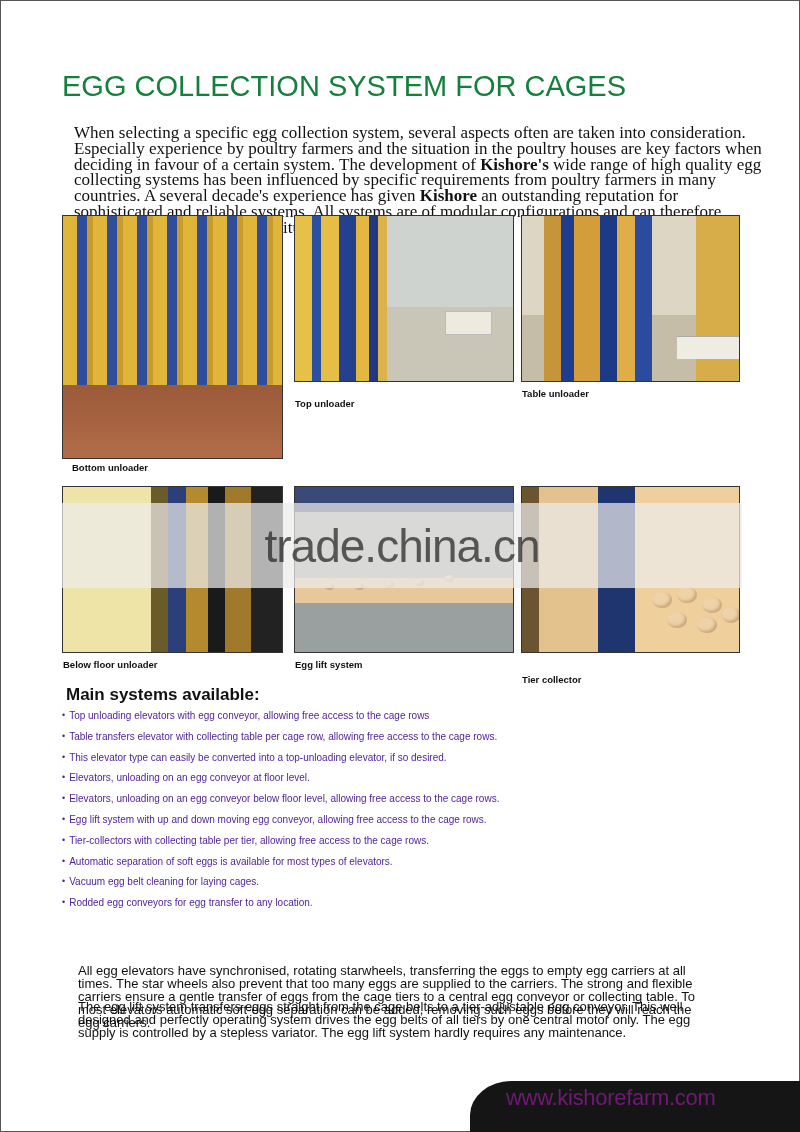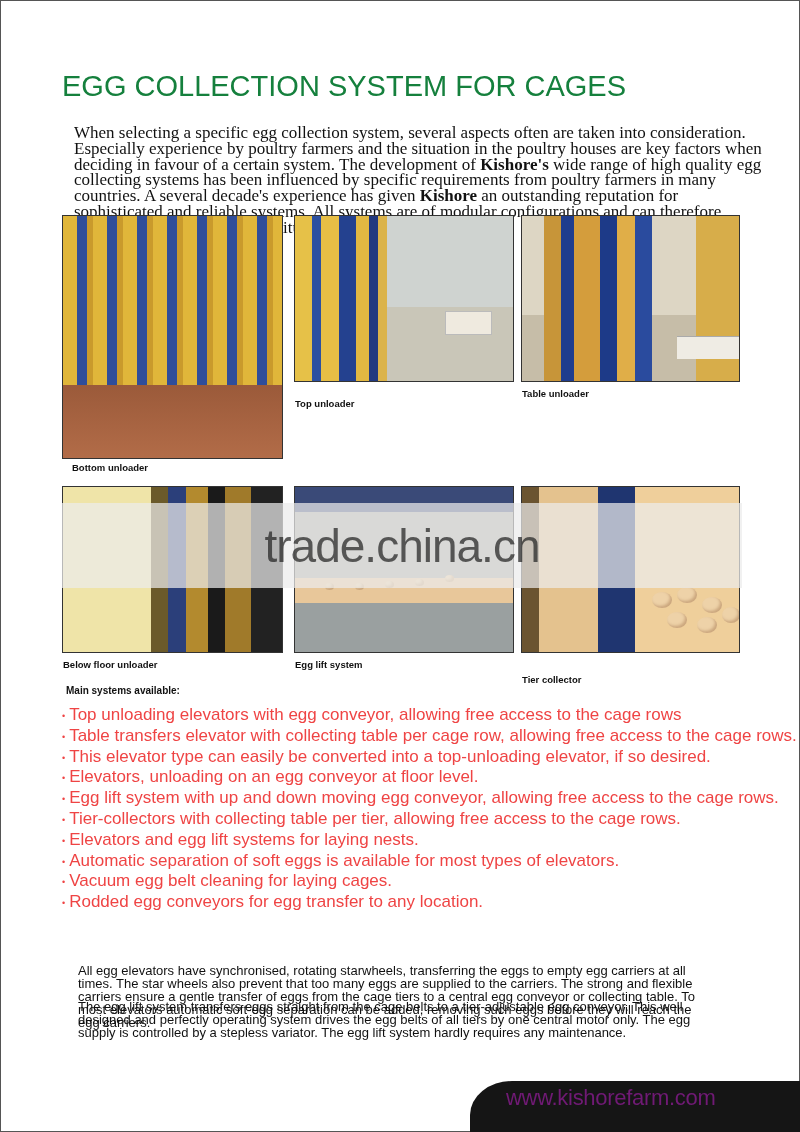--- a/index.html
+++ b/index.html
@@ -32,23 +32,23 @@
       linear-gradient(to bottom, #3a4a78 0 15%, #a9a9a0 15% 55%, #e8c79a 55% 70%, #9aa0a0 70% 100%); }
   .scene-tier { background:
       linear-gradient(to right, #6b5430 0 8%, #e4c28e 8% 35%, #1f3570 35% 52%, #efcf9b 52% 100%); }
   .egg { position: absolute; border-radius: 50%; background: #eed2a8; box-shadow: inset -2px -2px 3px rgba(150,100,60,0.4); }
 
   
   .watermark { position: absolute; left: 62px; top: 503px; width: 680px; height: 85px;
                background: rgba(235,235,235,0.72); display: flex; align-items: center; justify-content: center; }
   .watermark span { font-size: 46px; color: rgba(40,40,40,0.75); letter-spacing: -1px; }
 
-  .section-heading { position: absolute; left: 66px; top: 685px; font-size: 10px; font-weight: bold; color: #111; margin: 0; }
+  .section-heading { position: absolute; left: 66px; top: 685px; font-size: 17px; font-weight: bold; color: #111; margin: 0; }
   .bullets { position: absolute; left: 62px; top: 705px; margin: 0; padding: 0; list-style: none; }
-  .bullets li { font-size: 17px; height: 20.8px; line-height: 20.8px; white-space: nowrap; color: #ef4444; }
+  .bullets li { font-size: 10px; height: 20.8px; line-height: 20.8px; white-space: nowrap; color: #4c1d95; }
   .bullets li::before { content: "\2022"; font-size: 9px; margin-right: 4px; vertical-align: 1px; }
   .para { position: absolute; left: 66px; width: 630px; font-size: 13px; line-height: 13px; margin: 12px; color: #111; }
   .footer-bar { position: absolute; left: 470px; top: 1081px; width: 330px; height: 51px; background: #151515;
                 border-top-left-radius: 42px 34px; }
   .footer-url { position: absolute; left: 506px; top: 1085px; font-size: 22px; color: #701a75; font-weight: normal; letter-spacing: -0.3px; }
 </style>
 </head>
 <body>
 
 <div class="page-border"></div>
@@ -95,23 +95,23 @@
 <div class="watermark">
   <span>trade.china.cn</span>
 </div>
 
 <h2 class="section-heading">Main systems available:</h2>
 <ul class="bullets">
   <li>Top unloading elevators with egg conveyor, allowing free access to the cage rows</li>
   <li>Table transfers elevator with collecting table per cage row, allowing free access to the cage rows.</li>
   <li>This elevator type can  easily be converted into a top-unloading elevator, if so desired.</li>
   <li>Elevators, unloading on an egg conveyor at floor level.</li>
+  <li>Elevators, unloading on an egg conveyor below floor level, allowing free access to the cage rows.</li>
   <li>Egg lift system with up and down moving egg conveyor, allowing free access to the cage rows.</li>
   <li>Tier-collectors with collecting table per tier, allowing free access to the cage rows.</li>
-  <li>Elevators and egg lift systems for laying nests.</li>
   <li>Automatic separation of soft eggs is available for most types of elevators.</li>
   <li>Vacuum egg belt cleaning for laying cages.</li>
   <li>Rodded egg conveyors for egg transfer to any location.</li>
 </ul>
 
 <p class="para" style="top:952px;">All egg elevators have synchronised, rotating starwheels, transferring the eggs to empty egg carriers at all times. The star wheels also prevent that too many eggs are supplied to the carriers. The strong and flexible carriers ensure a gentle transfer of eggs from the cage tiers to a central egg conveyor or collecting table. To most elevators automatic soft-egg separation can be added, removing such eggs before they will reach the egg carriers.</p>
 <p class="para" style="top:988px;">The egg lift system transfers eggs straight from the cage belts to a tier-adjustable egg conveyor. This well designed and perfectly operating system drives the egg belts of all tiers by one central motor only. The egg supply is controlled by a stepless variator. The egg lift system hardly requires any maintenance.</p>
 
 <div class="footer-bar"></div>
 <div class="footer-url">www.kishorefarm.com</div>

